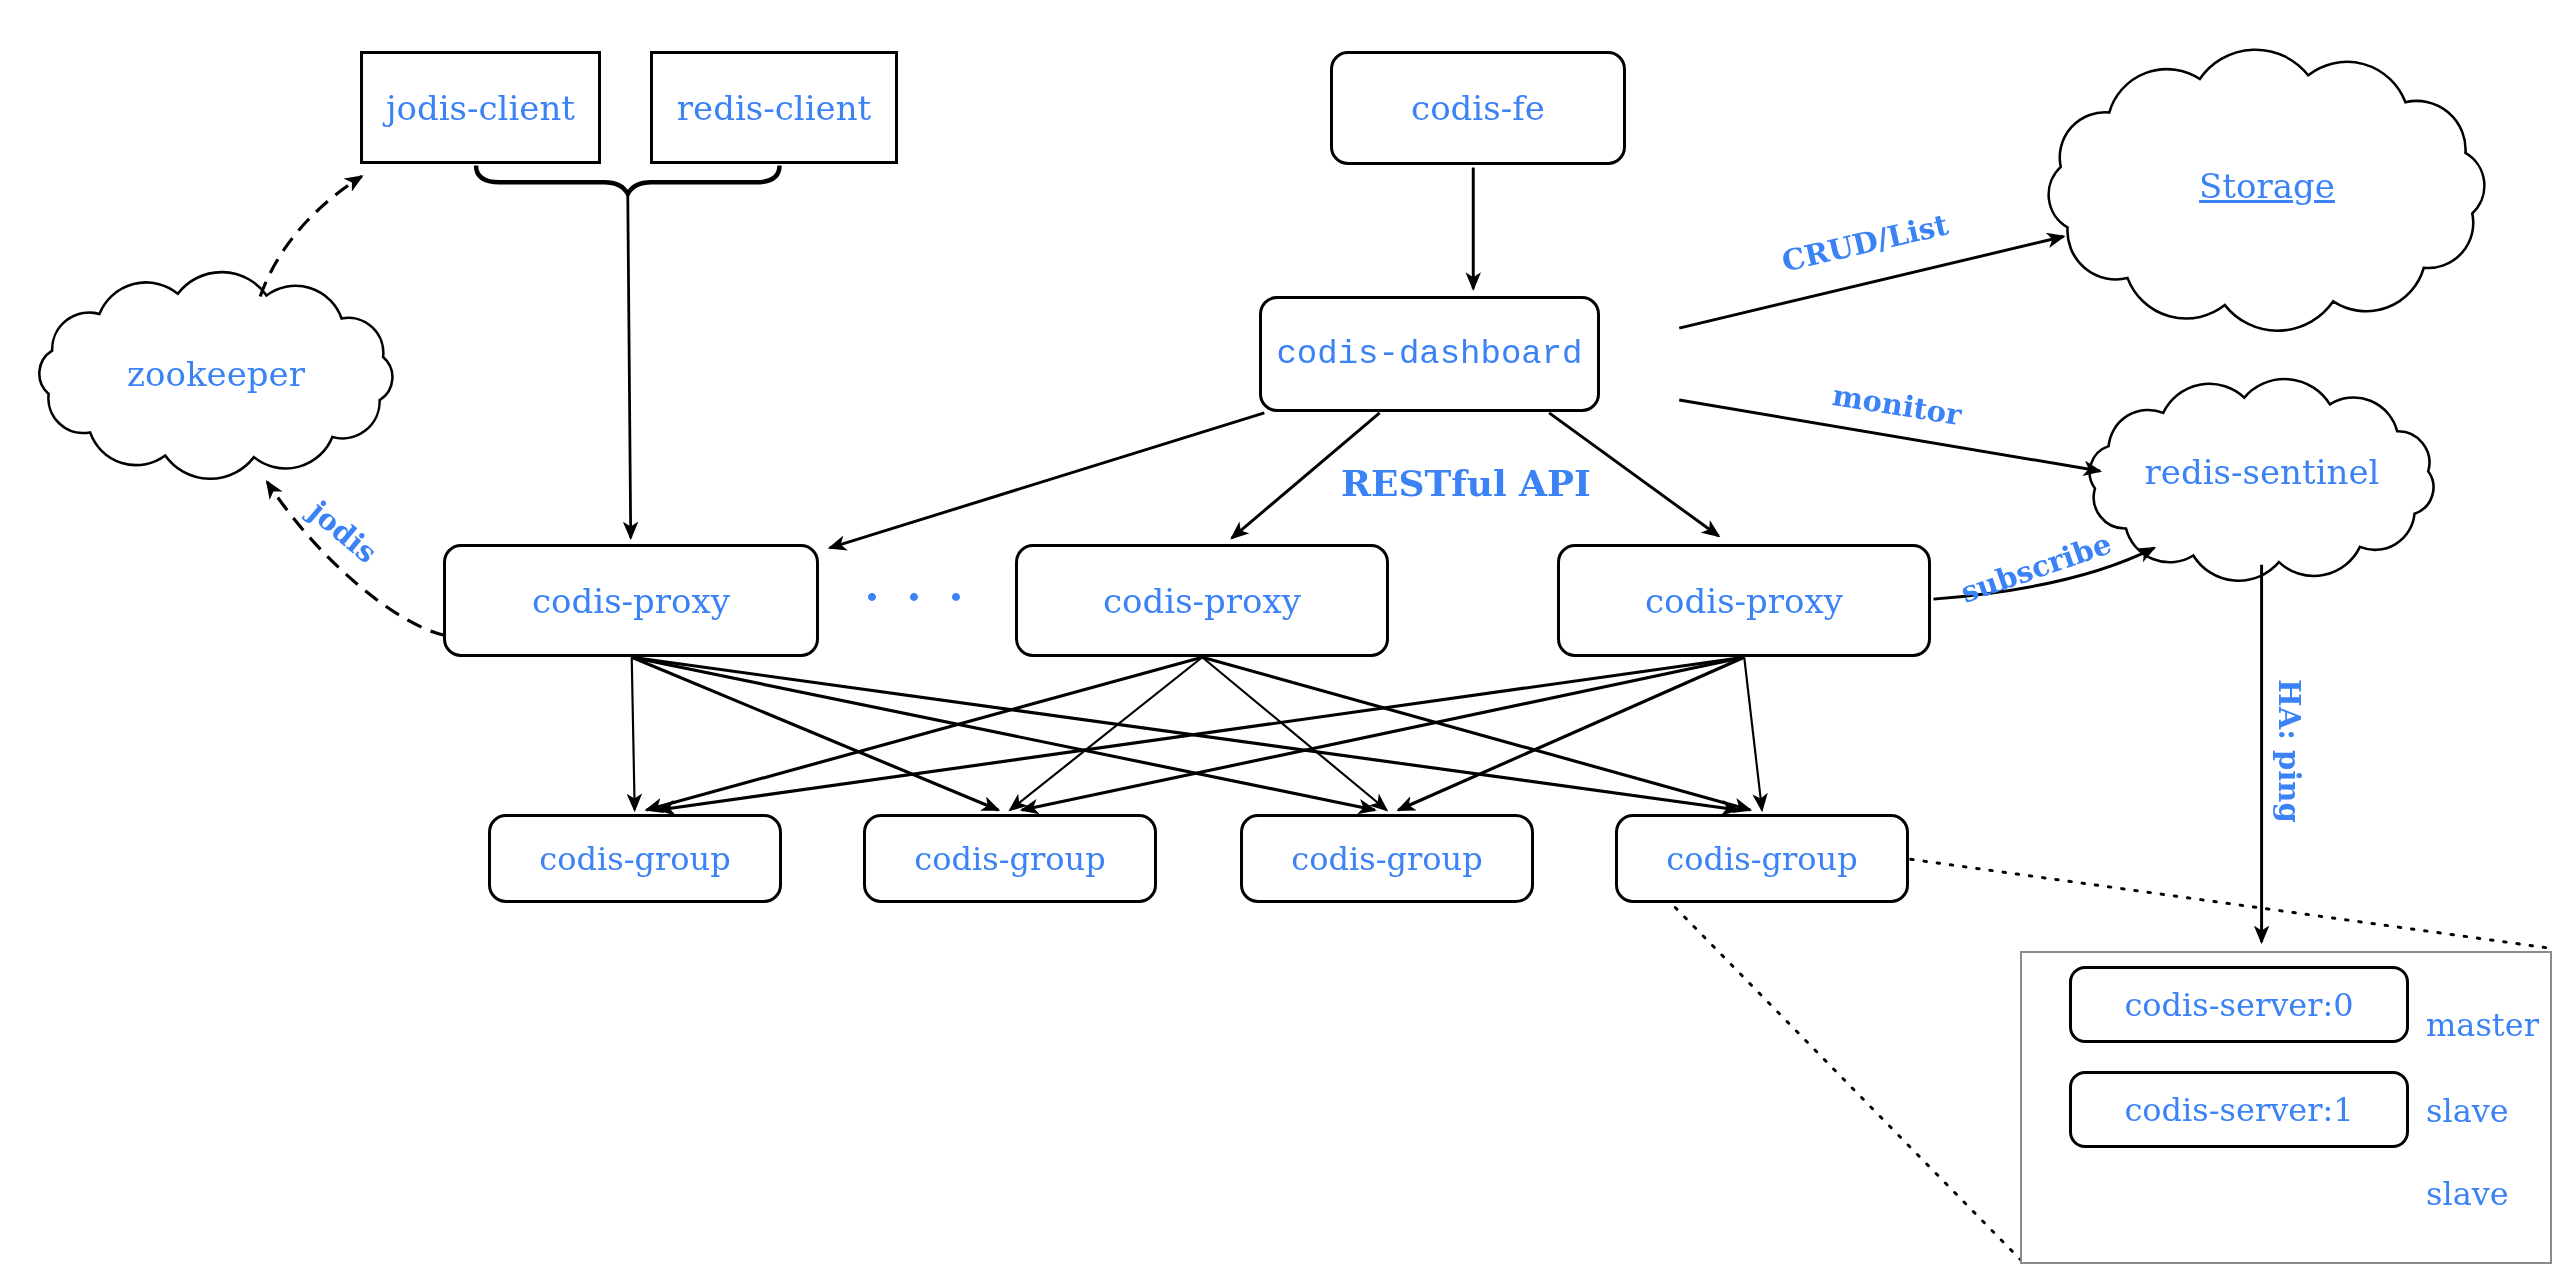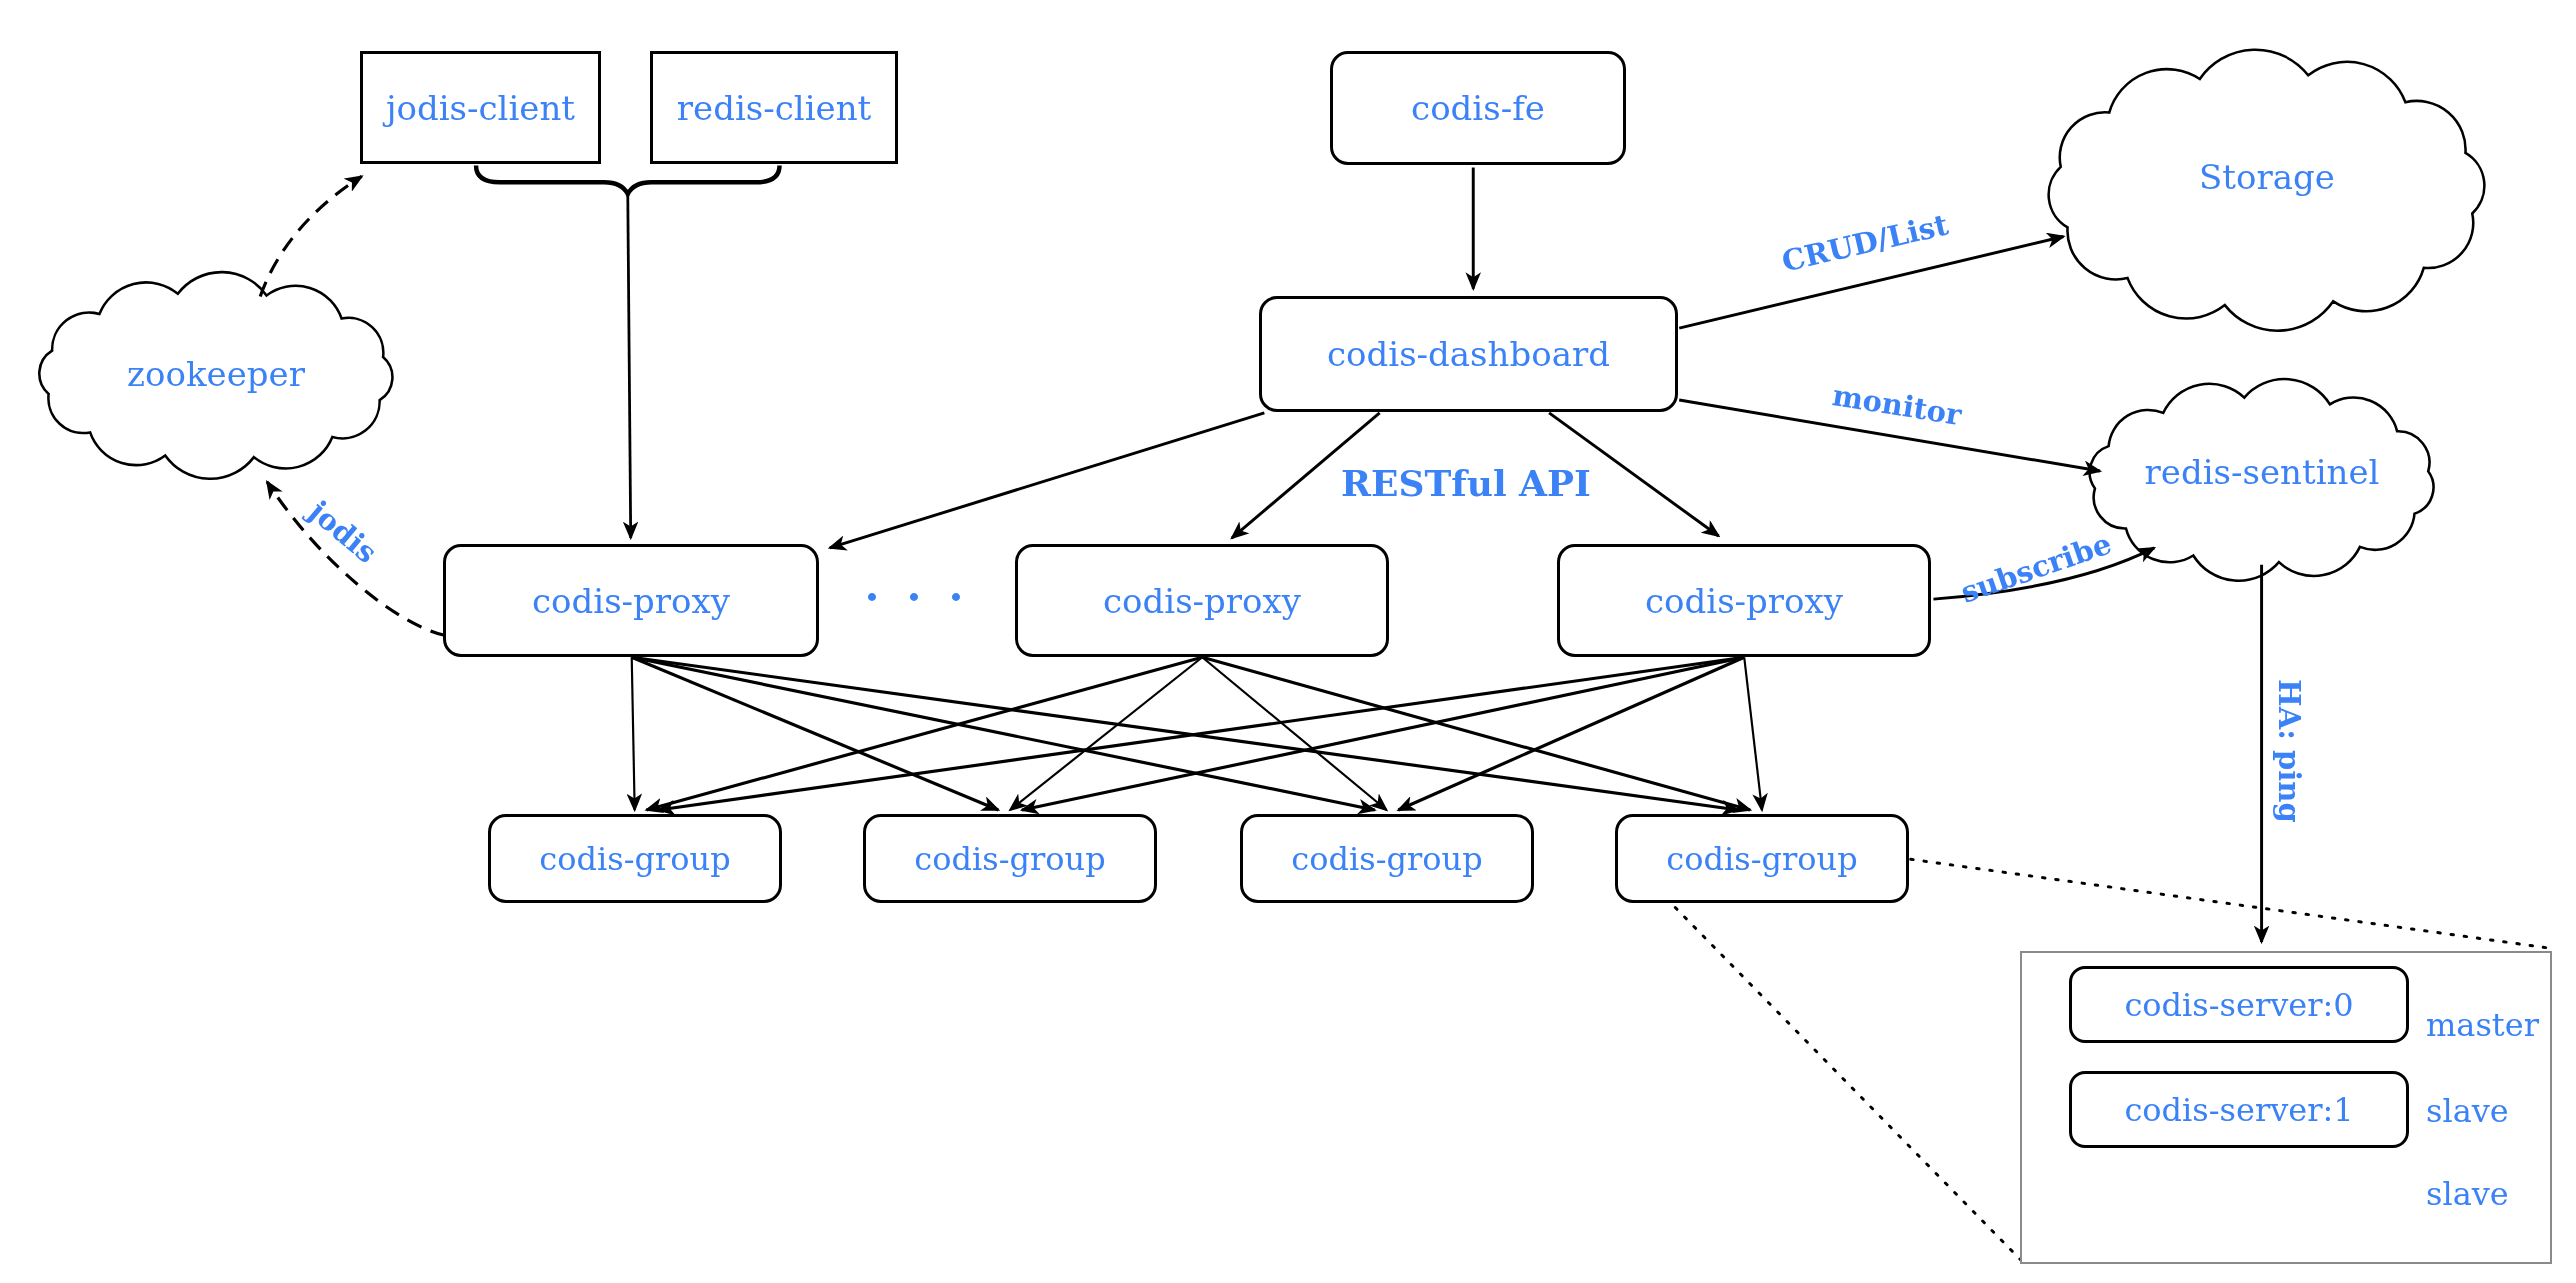--- a/index.html
+++ b/index.html
@@ -73,21 +73,21 @@
 
   <div class="node sq" style="left:360px;top:51px;width:241px;height:113px;">
     <span>jodis-client</span>
   </div>
   <div class="node sq" style="left:650px;top:51px;width:248px;height:113px;">
     <span>redis-client</span>
   </div>
   <div class="node rd" style="left:1330px;top:51px;width:296px;height:114px;">
     <span>codis-fe</span>
   </div>
-  <div class="node rd" style="left:1259px;top:296px;width:419px;height:116px;">
+  <div class="node rd" style="left:1259px;top:296px;width:341px;height:116px;font-family:Liberation Mono, monospace;">
     <span>codis-dashboard</span>
   </div>
 
   <div class="node rd" style="left:443px;top:544px;width:376px;height:113px;">
     <span>codis-proxy</span>
   </div>
   <div class="dots" style="left:917px;top:597px;">· · ·</div>
   <div class="node rd" style="left:1015px;top:544px;width:374px;height:113px;">
     <span>codis-proxy</span>
   </div>
@@ -102,21 +102,21 @@
     <span>codis-group</span>
   </div>
   <div class="node rd" style="left:1240px;top:814px;width:294px;height:89px;font-size:32px;">
     <span>codis-group</span>
   </div>
   <div class="node rd" style="left:1615px;top:814px;width:294px;height:89px;font-size:32px;">
     <span>codis-group</span>
   </div>
 
   <div class="cloud-label" style="left:216px;top:374px;">zookeeper</div>
-  <div class="cloud-label" style="left:2267px;top:177px;">Storage</div>
+  <div class="cloud-label" style="left:2267px;top:186px;text-decoration:underline;">Storage</div>
   <div class="cloud-label" style="left:2262px;top:472px;">redis-sentinel</div>
 
   <div class="edge-label" style="left:1865px;top:243px;transform:translate(-50%,-50%) rotate(-13deg);">CRUD/List</div>
   <div class="edge-label" style="left:1897px;top:405px;transform:translate(-50%,-50%) rotate(9deg);">monitor</div>
   <div class="edge-label" style="left:1466px;top:483px;font-size:36px;text-align:center;">RESTful API</div>
   <div class="edge-label" style="left:2036px;top:568px;transform:translate(-50%,-50%) rotate(-19deg);">subscribe</div>
   <div class="edge-label" style="left:343px;top:532px;transform:translate(-50%,-50%) rotate(40deg);">jodis</div>
   <div class="edge-label" style="left:2289px;top:751px;transform:translate(-50%,-50%) rotate(90deg);">HA: ping</div>
 
   <div class="outerbox"></div>

